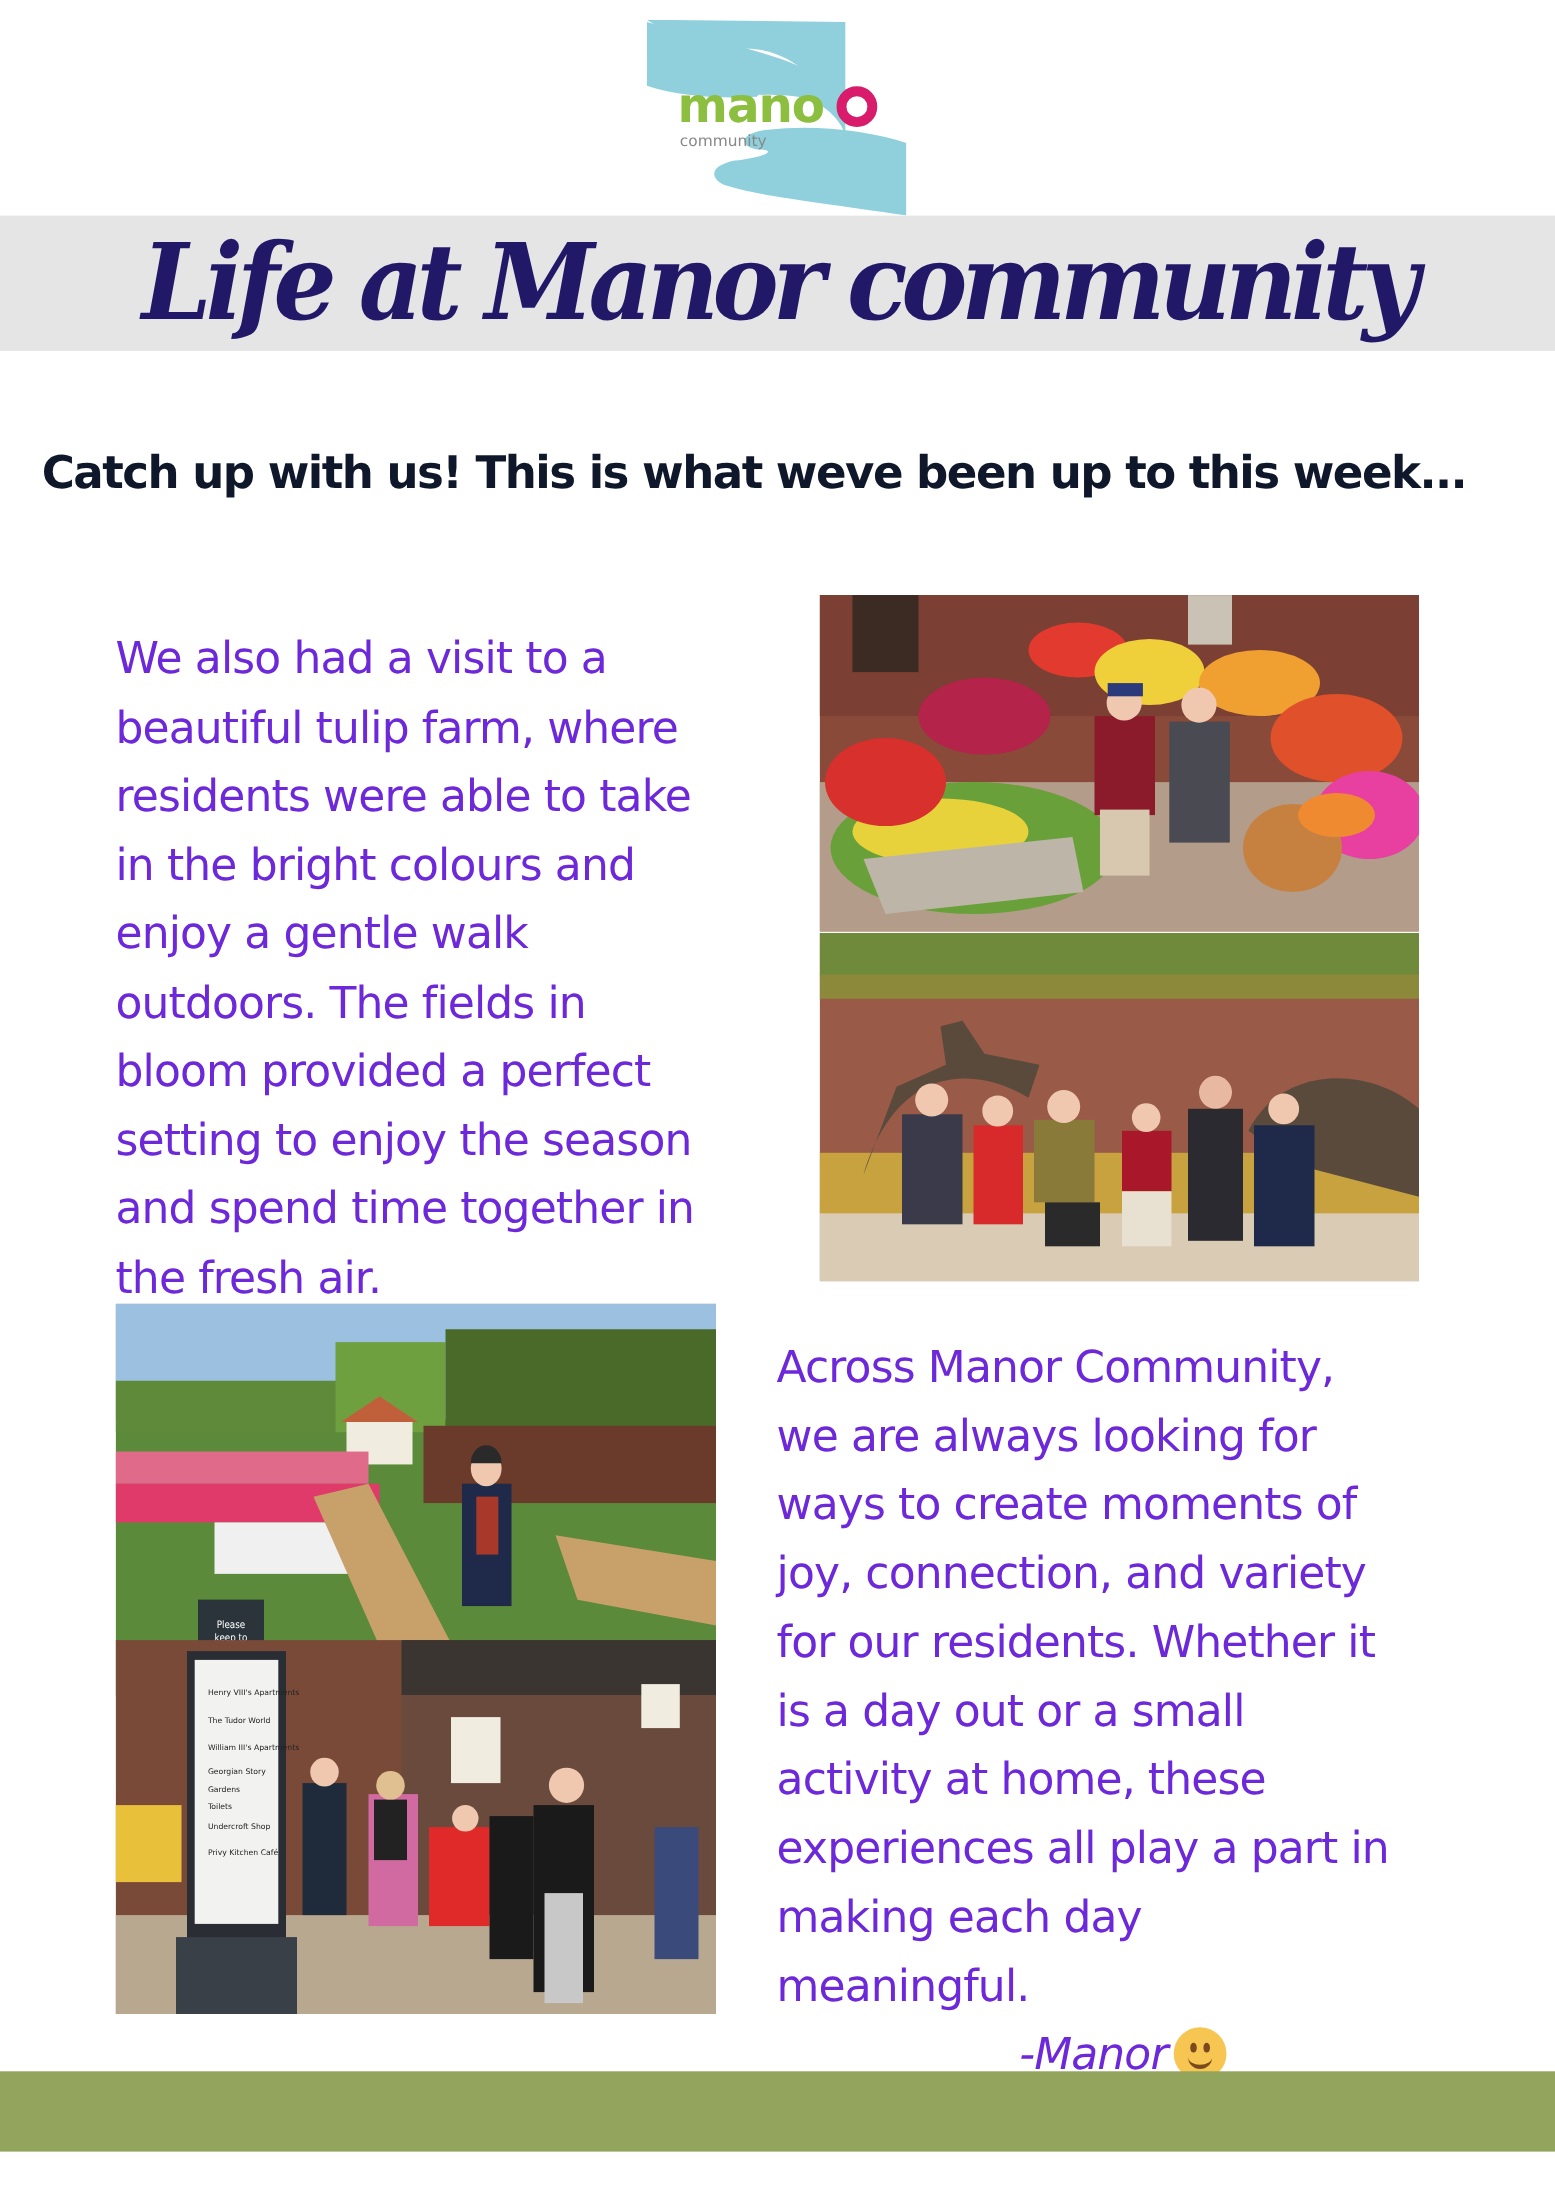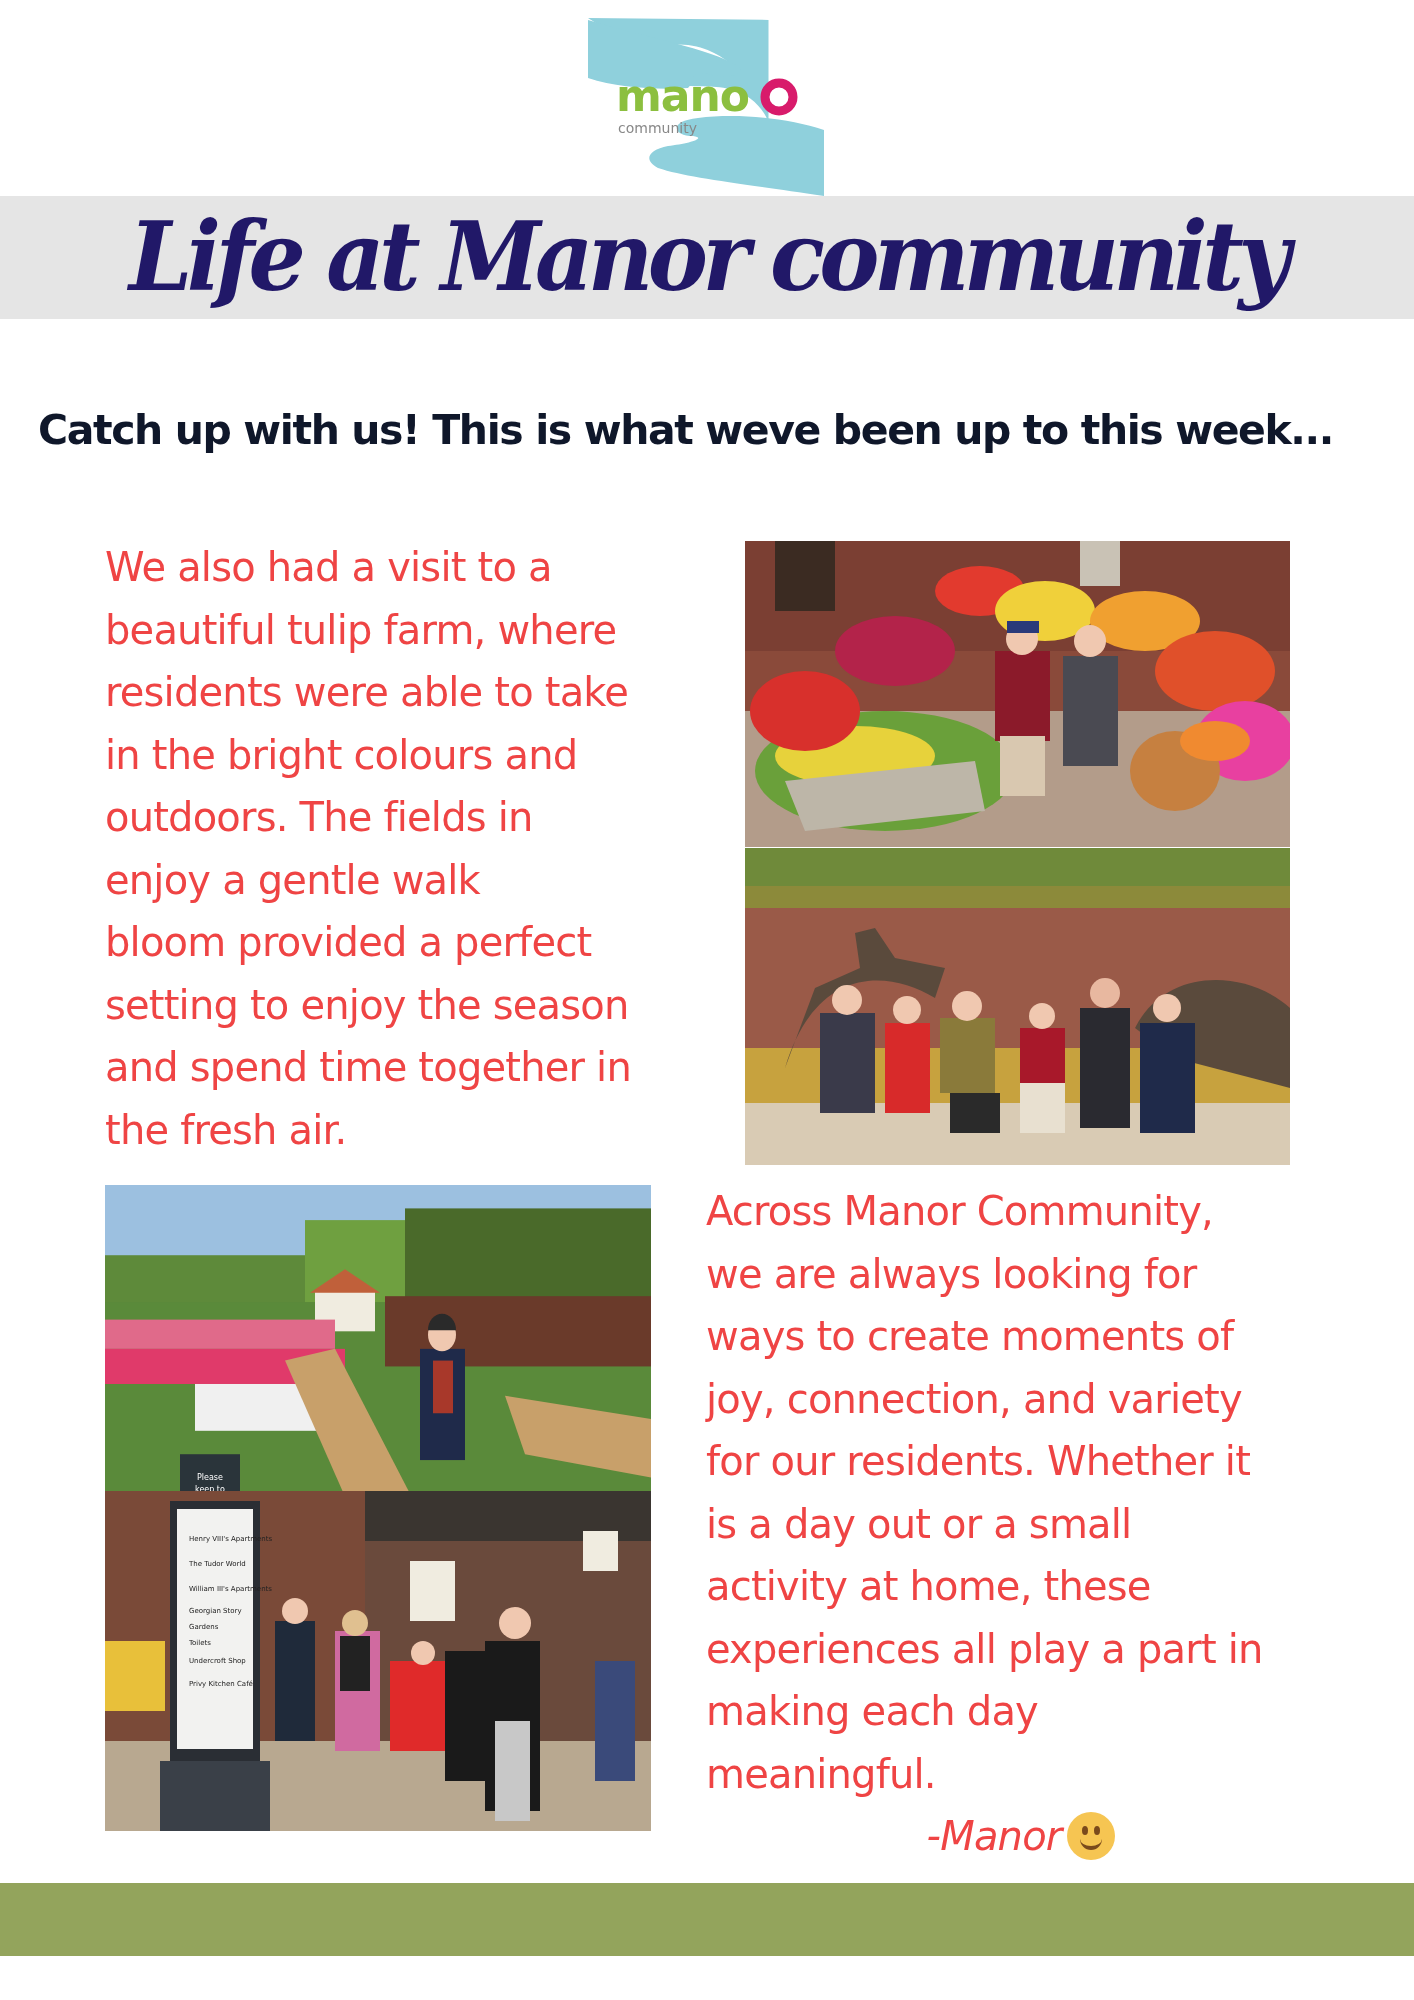--- a/index.html
+++ b/index.html
@@ -19,21 +19,21 @@
       font-size: 96px; letter-spacing: -6px; color: #211868; line-height: 110px;
       transform: scaleX(0.94); transform-origin: center;
     }
     .subtitle {
       position: absolute; left: 38px; top: 400px; width: 1340px;
       font-family: "DejaVu Sans", sans-serif; font-weight: bold; font-size: 41px;
       letter-spacing: -1.4px; color: #0f172a; line-height: 60px; white-space: nowrap;
     }
     .body-text {
       position: absolute; font-family: "DejaVu Sans", sans-serif; font-size: 40px;
-      line-height: 62.5px; color: #ef4444; letter-spacing: -0.8px;
+      line-height: 62.5px; color: #6d28d9; letter-spacing: -0.8px; margin-top: 32px;
     }
     .body-text .line { display: block; white-space: nowrap; }
     .left-text { left: 105px; top: 536px; width: 600px; }
     .right-text { left: 706px; top: 1180px; width: 630px; }
     .signoff { display: block; white-space: nowrap; font-style: italic; text-align: center; }
     .smiley {
       display: inline-block; width: 48px; height: 48px; border-radius: 50%;
       background: #f6c552; vertical-align: -10px; position: relative; margin-left: 6px;
     }
     .smiley .eye { position: absolute; top: 14px; width: 6px; height: 9px; border-radius: 50%; background: #7a4a1c; }
@@ -70,22 +70,22 @@
   <div class="banner-title">Life at Manor community</div>
 </div>
 
 <div class="subtitle">Catch up with us! This is what weve been up to this week...</div>
 
 <div class="body-text left-text">
   <span class="line">We also had a visit to a</span>
   <span class="line">beautiful tulip farm, where</span>
   <span class="line">residents were able to take</span>
   <span class="line">in the bright colours and</span>
+  <span class="line">enjoy a gentle walk</span>
   <span class="line">outdoors. The fields in</span>
-  <span class="line">enjoy a gentle walk</span>
   <span class="line">bloom provided a perfect</span>
   <span class="line">setting to enjoy the season</span>
   <span class="line">and spend time together in</span>
   <span class="line">the fresh air.</span>
 </div>
 
 <div class="photo p-tulip-display">
   <svg viewBox="0 0 545 306" preserveAspectRatio="none">
     <rect width="545" height="306" fill="#8a4a3a"></rect>
     <rect x="0" y="0" width="545" height="110" fill="#7b3f33"></rect>

